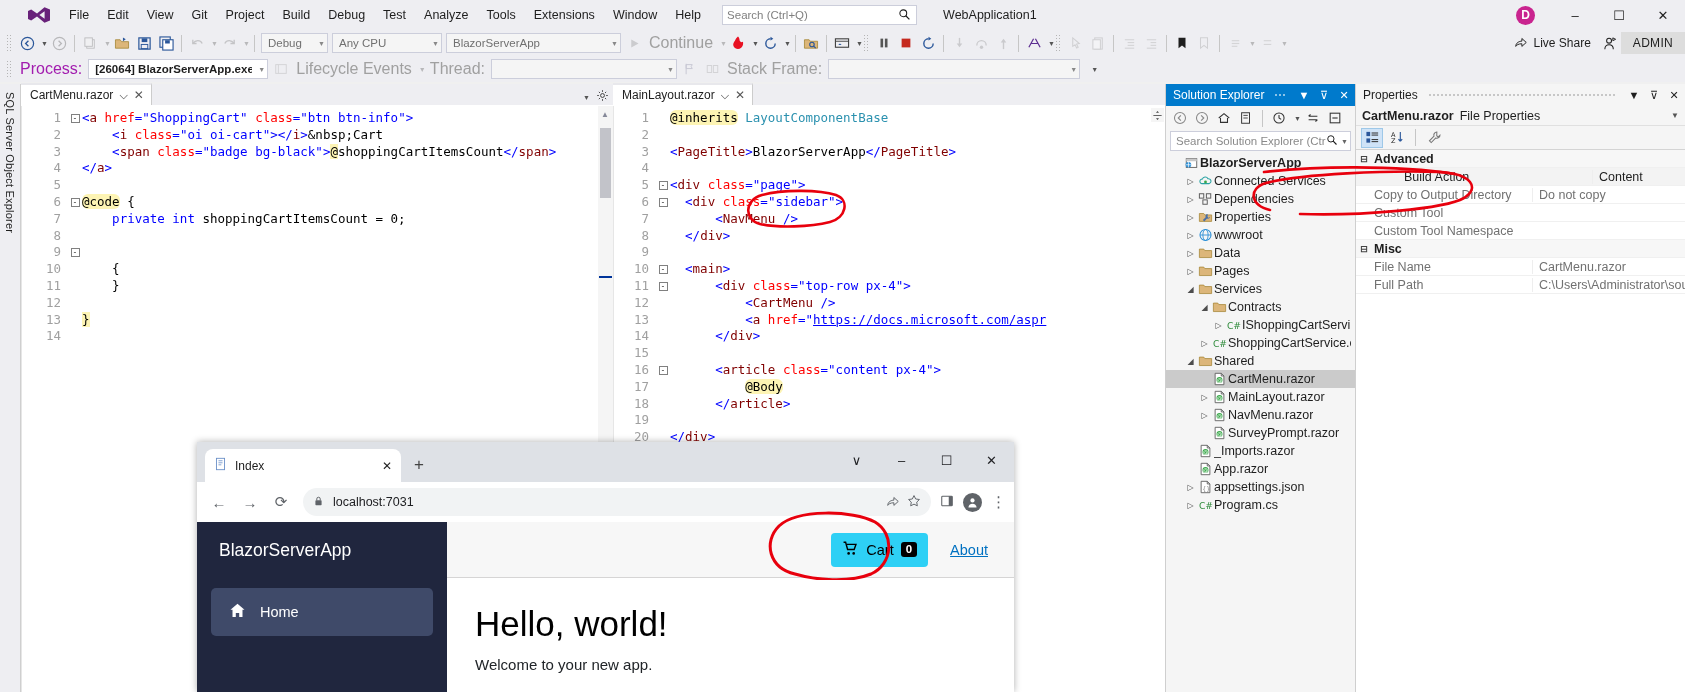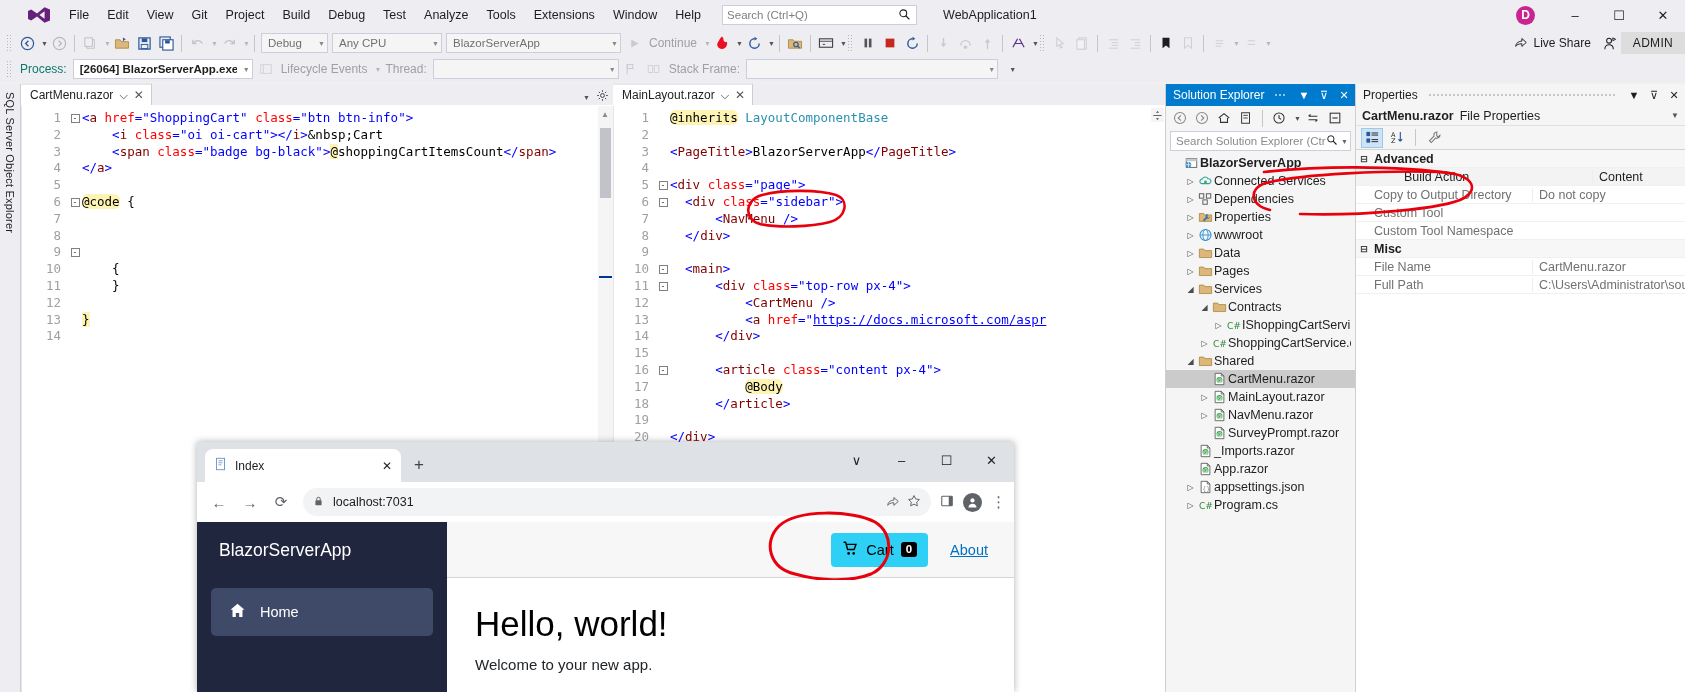--- a/index.html
+++ b/index.html
@@ -47,21 +47,21 @@
   .tb-sep { width:1px; height:17px; background:#c6c6c6; margin:0 4px; }
   .tb-caret { font-size:7px; color:#555; padding:0 3px; width:10px; display:flex; align-items:center; }
   .tb-caret.dis { opacity:0.35; }
   .combo {
     height:20px; border:1px solid #cccedb; background:#f5f5f5; display:flex; align-items:center;
     padding:0 2px 0 6px; font-size:11.5px; color:#707070; margin:0 2px;
   }
   .combo .cv { flex:1; white-space:nowrap; overflow:hidden;}
   .combo .ca { font-size:7px; color:#888; padding-left:6px;}
   .combo.active { background:#fff; color:#1e1e1e;font-weight:bold; }
-  .tb-text { font-size:12px; color:#707070; padding:0 4px; white-space:nowrap;}
+  .tb-text { font-size:16px; color:#707070; padding:0 4px; white-space:nowrap;}
   .tb-text.dis { color:#a0a0a0; }
   .grip { width:7px; height:18px; margin-right:3px;
      background-image:radial-gradient(#b5b5b5 35%, transparent 36%);
      background-size:3px 3px; }
   .liveshare { display:flex; align-items:center; font-size:12px; gap:5px; padding:0 8px;}
   .adminbox { background:#ddd; padding:4px 12px; font-size:12px; letter-spacing:0.3px;}
   
   .workspace { position:absolute; top:84px; left:0; right:0; bottom:0; display:flex; background:#f0f0f0;}
   .left-rail {
     width:21px; background:#eeeef2; border-right:1px solid #cfcfcf;
@@ -481,21 +481,21 @@
           <path d="M2.5 14c0-3 2-4.6 4.5-4.6S11.5 11 11.5 14" fill="none" stroke="#1e1e1e" stroke-width="1.1"></path>
           <path d="M11 2l3 1.5-3 1.5z" fill="none" stroke="#1e1e1e" stroke-width="1"></path>
         </svg>
     </div>
     <div class="adminbox">ADMIN</div>
   </div>
 </div>
 
 <div class="toolbar">
   <div class="grip"></div>
-  <div class="tb-text" style="color:#0f766e;text-align:center;">Process:</div>
+  <div class="tb-text" style="color:#a21caf;text-align:center;">Process:</div>
   <div class="combo active" style="width:180px;">
     <span class="cv">[26064] BlazorServerApp.exe</span>
     <span class="ca">▼</span>
   </div>
   <div class="tb-ico dis">
     <svg width="14" height="14" viewBox="0 0 16 16">
         <rect x="2" y="3" width="12" height="10" fill="none" stroke="#a2a2a2" stroke-width="1.1"></rect>
         <line x1="5" y1="3" x2="5" y2="13" stroke="#a2a2a2" stroke-width="1.1"></line>
       </svg>
   </div>
@@ -560,21 +560,21 @@
         </div>
       </div>
       <div class="code-wrap">
         <div class="code-table" style="padding-top:4px;" id="code-left">
             <div class="cl"><span class="ln" style="width: 46px;">1</span><span class="glyph"><span class="boxexp">-</span></span><span class="code-txt"><span class="punc">&lt;</span><span class="tag">a</span> <span class="attr">href</span><span class="punc">=</span><span class="val">"ShoppingCart"</span> <span class="attr">class</span><span class="punc">=</span><span class="val">"btn btn-info"</span><span class="punc">&gt;</span></span></div>
             <div class="cl"><span class="ln" style="width: 46px;">2</span><span class="glyph"></span><span class="code-txt">    <span class="punc">&lt;</span><span class="tag">i</span> <span class="attr">class</span><span class="punc">=</span><span class="val">"oi oi-cart"</span><span class="punc">&gt;&lt;/</span><span class="tag">i</span><span class="punc">&gt;</span><span class="plain">&amp;nbsp;Cart</span></span></div>
             <div class="cl"><span class="ln" style="width: 46px;">3</span><span class="glyph"></span><span class="code-txt">    <span class="punc">&lt;</span><span class="tag">span</span> <span class="attr">class</span><span class="punc">=</span><span class="val">"badge bg-black"</span><span class="punc">&gt;</span><span class="raz">@</span><span class="plain">shoppingCartItemsCount</span><span class="punc">&lt;/</span><span class="tag">span</span><span class="punc">&gt;</span></span></div>
             <div class="cl"><span class="ln" style="width: 46px;">4</span><span class="glyph"></span><span class="code-txt"><span class="punc">&lt;/</span><span class="tag">a</span><span class="punc">&gt;</span></span></div>
             <div class="cl"><span class="ln" style="width: 46px;">5</span><span class="glyph"></span><span class="code-txt">&nbsp;</span></div>
             <div class="cl"><span class="ln" style="width: 46px;">6</span><span class="glyph"><span class="boxexp">-</span></span><span class="code-txt"><span class="razor-dir">@code</span> <span class="plain">{</span></span></div>
-            <div class="cl"><span class="ln" style="width: 46px;">7</span><span class="glyph"></span></div>
+            <div class="cl"><span class="ln" style="width: 46px;">7</span><span class="glyph"></span><span class="code-txt">    <span class="kw">private</span> <span class="kw">int</span> <span class="plain">shoppingCartItemsCount = 0;</span></span></div>
             <div class="cl"><span class="ln" style="width: 46px;">8</span><span class="glyph"></span><span class="code-txt">&nbsp;</span></div>
             <div class="cl"><span class="ln" style="width: 46px;">9</span><span class="glyph"><span class="boxexp">-</span></span></div>
             <div class="cl"><span class="ln" style="width: 46px;">10</span><span class="glyph"></span><span class="code-txt">    <span class="plain">{</span></span></div>
             <div class="cl"><span class="ln" style="width: 46px;">11</span><span class="glyph"></span><span class="code-txt">    <span class="plain">}</span></span></div>
             <div class="cl"><span class="ln" style="width: 46px;">12</span><span class="glyph"></span><span class="code-txt">&nbsp;</span></div>
             <div class="cl"><span class="ln" style="width: 46px;">13</span><span class="glyph"></span><span class="code-txt"><span class="raz">}</span></span></div>
             <div class="cl"><span class="ln" style="width: 46px;">14</span><span class="glyph"></span><span class="code-txt">&nbsp;</span></div>
           </div>
         <div class="splitbtn">
           <svg width="11" height="11" viewBox="0 0 16 16">

